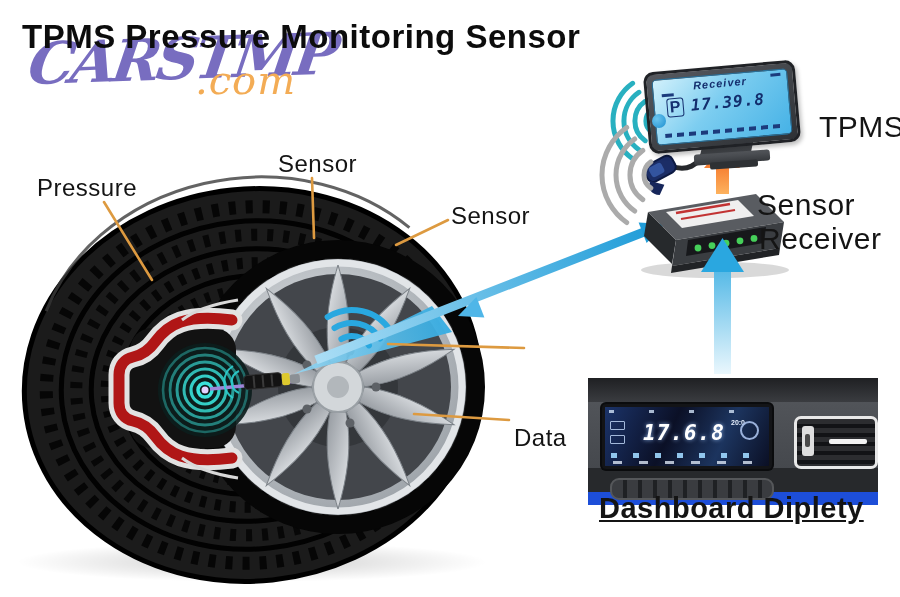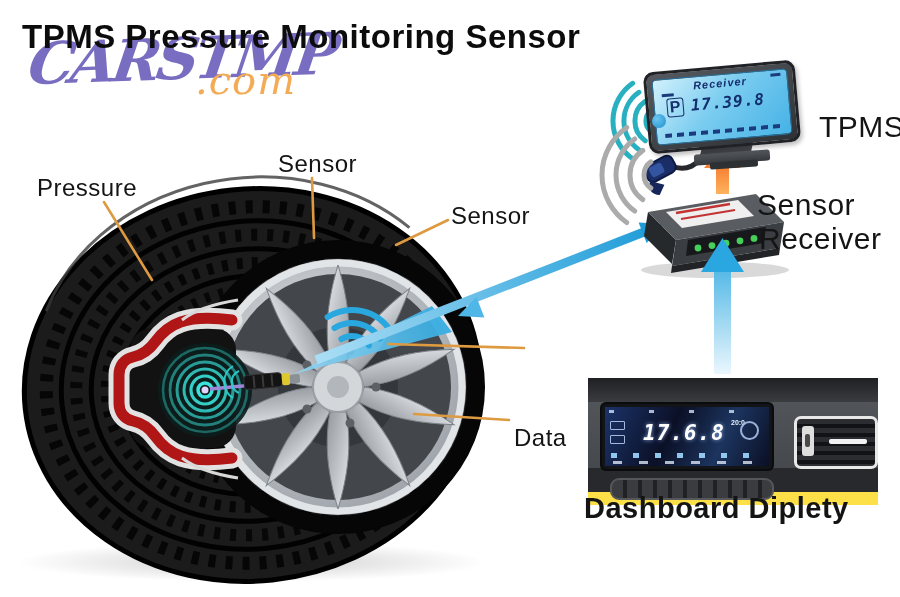--- a/index.html
+++ b/index.html
@@ -39,21 +39,21 @@
   .monitor-stand{position:absolute;left:702px;top:138px;width:50px;height:18px;z-index:4;
            background:linear-gradient(#5a5d62,#3a3d41);transform:skewX(-16deg) rotate(-4deg);}
   .monitor-base{position:absolute;left:694px;top:152px;width:76px;height:11px;z-index:4;border-radius:3px;
            background:linear-gradient(#54575c,#35383c);transform:rotate(-4deg);}
   .monitor-base2{position:absolute;left:710px;top:161px;width:48px;height:7px;z-index:4;border-radius:2px;
            background:#2e3134;transform:rotate(-4deg);}
   .signal-dot{position:absolute;left:652px;top:114px;width:14px;height:14px;border-radius:50%;z-index:6;
            background:radial-gradient(circle at 35% 35%,#6cc6ef,#1d8fd0);}
 
   
-  .dash{position:absolute;left:588px;top:378px;width:290px;height:127px;z-index:5;background:#fde047;overflow:hidden;}
+  .dash{position:absolute;left:588px;top:378px;width:290px;height:127px;z-index:5;background:#1d4ed8;overflow:hidden;}
   .dash-top{position:absolute;left:0;top:0;width:100%;height:24px;
             background:linear-gradient(#1f2023,#3a3c40);border-bottom:2px solid #17181a;}
   .dash-mid{position:absolute;left:0;top:24px;width:100%;height:66px;background:linear-gradient(#515459,#45484d);}
   .dash-bottom{position:absolute;left:0;top:90px;width:100%;height:24px;background:#27292c;}
   .dash-slatbox{position:absolute;left:22px;top:100px;width:160px;height:18px;border:2px solid #55575a;border-radius:9px;
             background:repeating-linear-gradient(90deg,#3a3c40 0 11px,#1f2124 11px 15px);}
   .dash-bezel{position:absolute;left:14px;top:26px;width:164px;height:59px;background:#0b1026;
             border:3px solid #131417;border-radius:4px;box-shadow:0 0 0 2px #0a0b0d;}
   .dash-bezel::before{content:"";position:absolute;left:0;top:0;right:0;bottom:0;
             background:linear-gradient(115deg,rgba(40,80,160,.55) 0%,rgba(10,16,40,.1) 40%,rgba(60,120,200,.35) 70%,rgba(8,12,30,.2) 100%);}
@@ -289,21 +289,21 @@
     </g>
   </svg>
 
   <span class="lbl" style="left:37px;top:174px;">Pressure</span>
   <span class="lbl" style="left:278px;top:150px;">Sensor</span>
   <span class="lbl" style="left:451px;top:202px;">Sensor</span>
   <span class="lbl" style="left:514px;top:424px;">Data</span>
   <span class="lbl lbl-lg" style="left:819px;top:80px;">TPMS</span>
   <span class="lbl lbl-lg" style="left:757px;top:158px;">Sensor</span>
   <span class="lbl lbl-lg" style="left:759px;top:192px;">Receiver</span>
-  <span class="lbl lbl-bold" style="left:584px;top:492px;">Dashboard Diplety</span>
+  <span class="lbl lbl-bold" style="left:599px;top:492px;text-decoration:underline;">Dashboard Diplety</span>
 
   <div class="monitor-stand"></div>
   <div class="monitor-base"></div>
   <div class="monitor-base2"></div>
   <div class="monitor">
     <div class="monitor-screen">
       <div class="m-title">Receiver</div>
       <div class="m-tick-l"></div>
       <div class="m-tick-r"></div>
       <div class="m-p">P</div>

